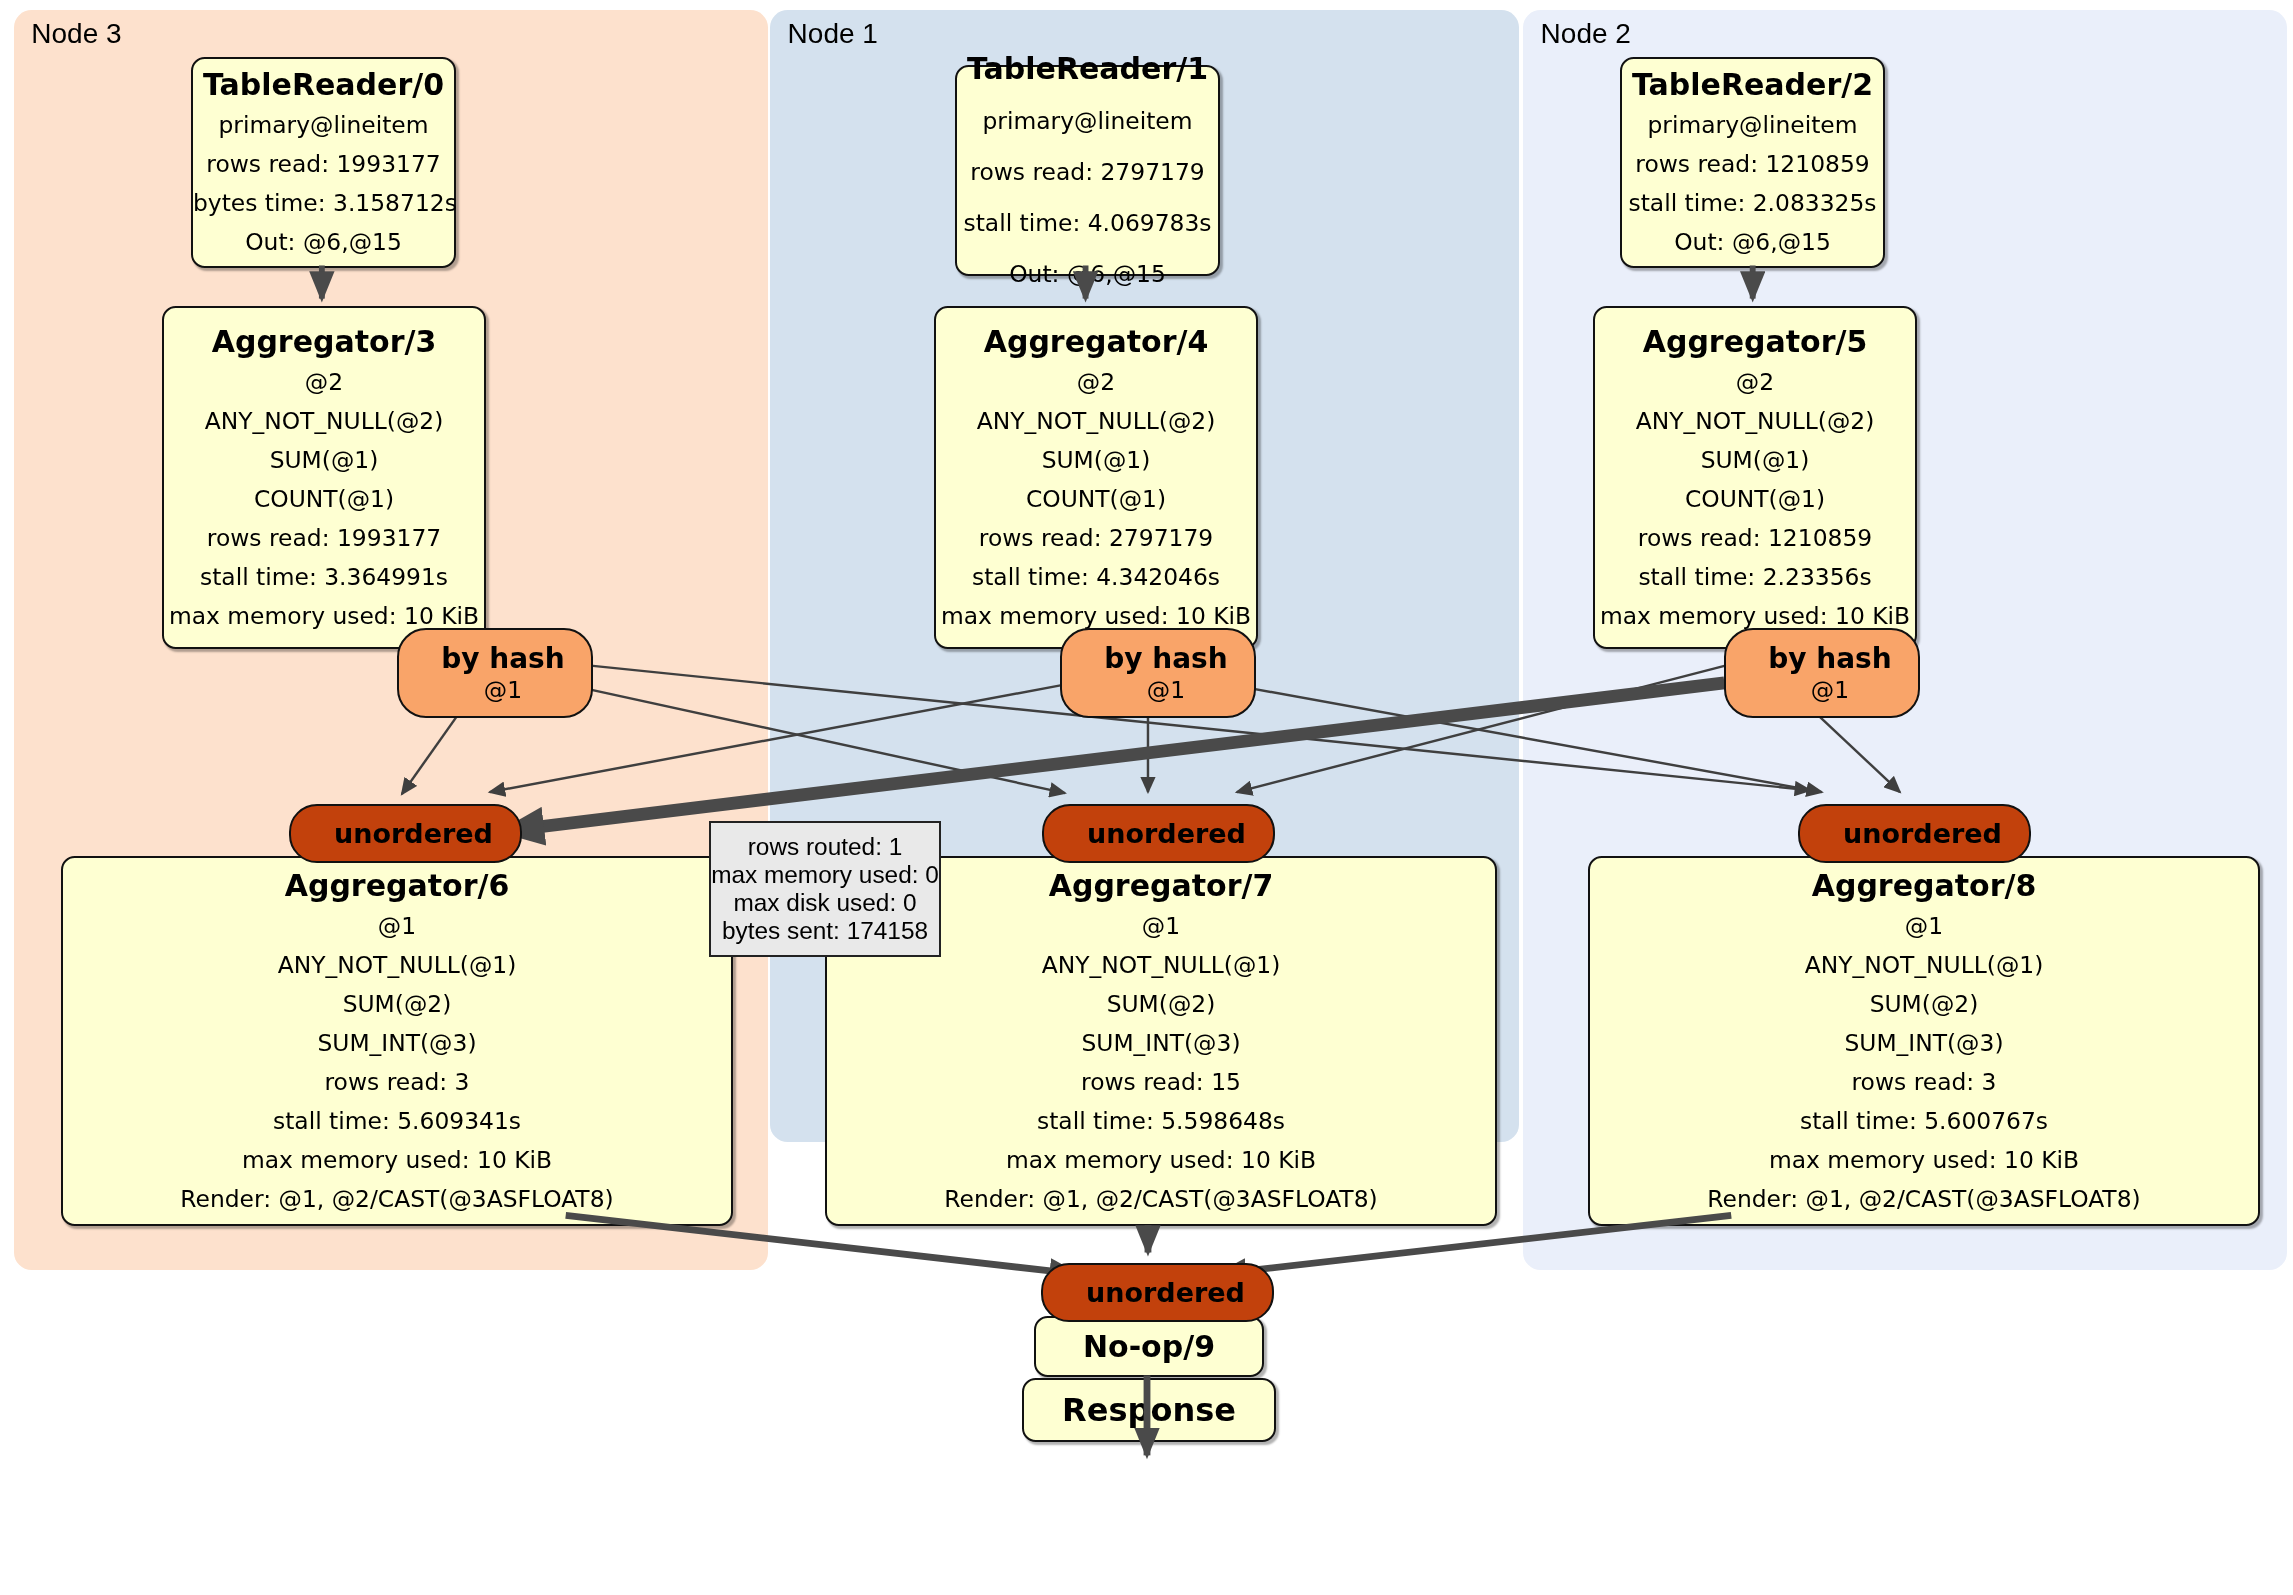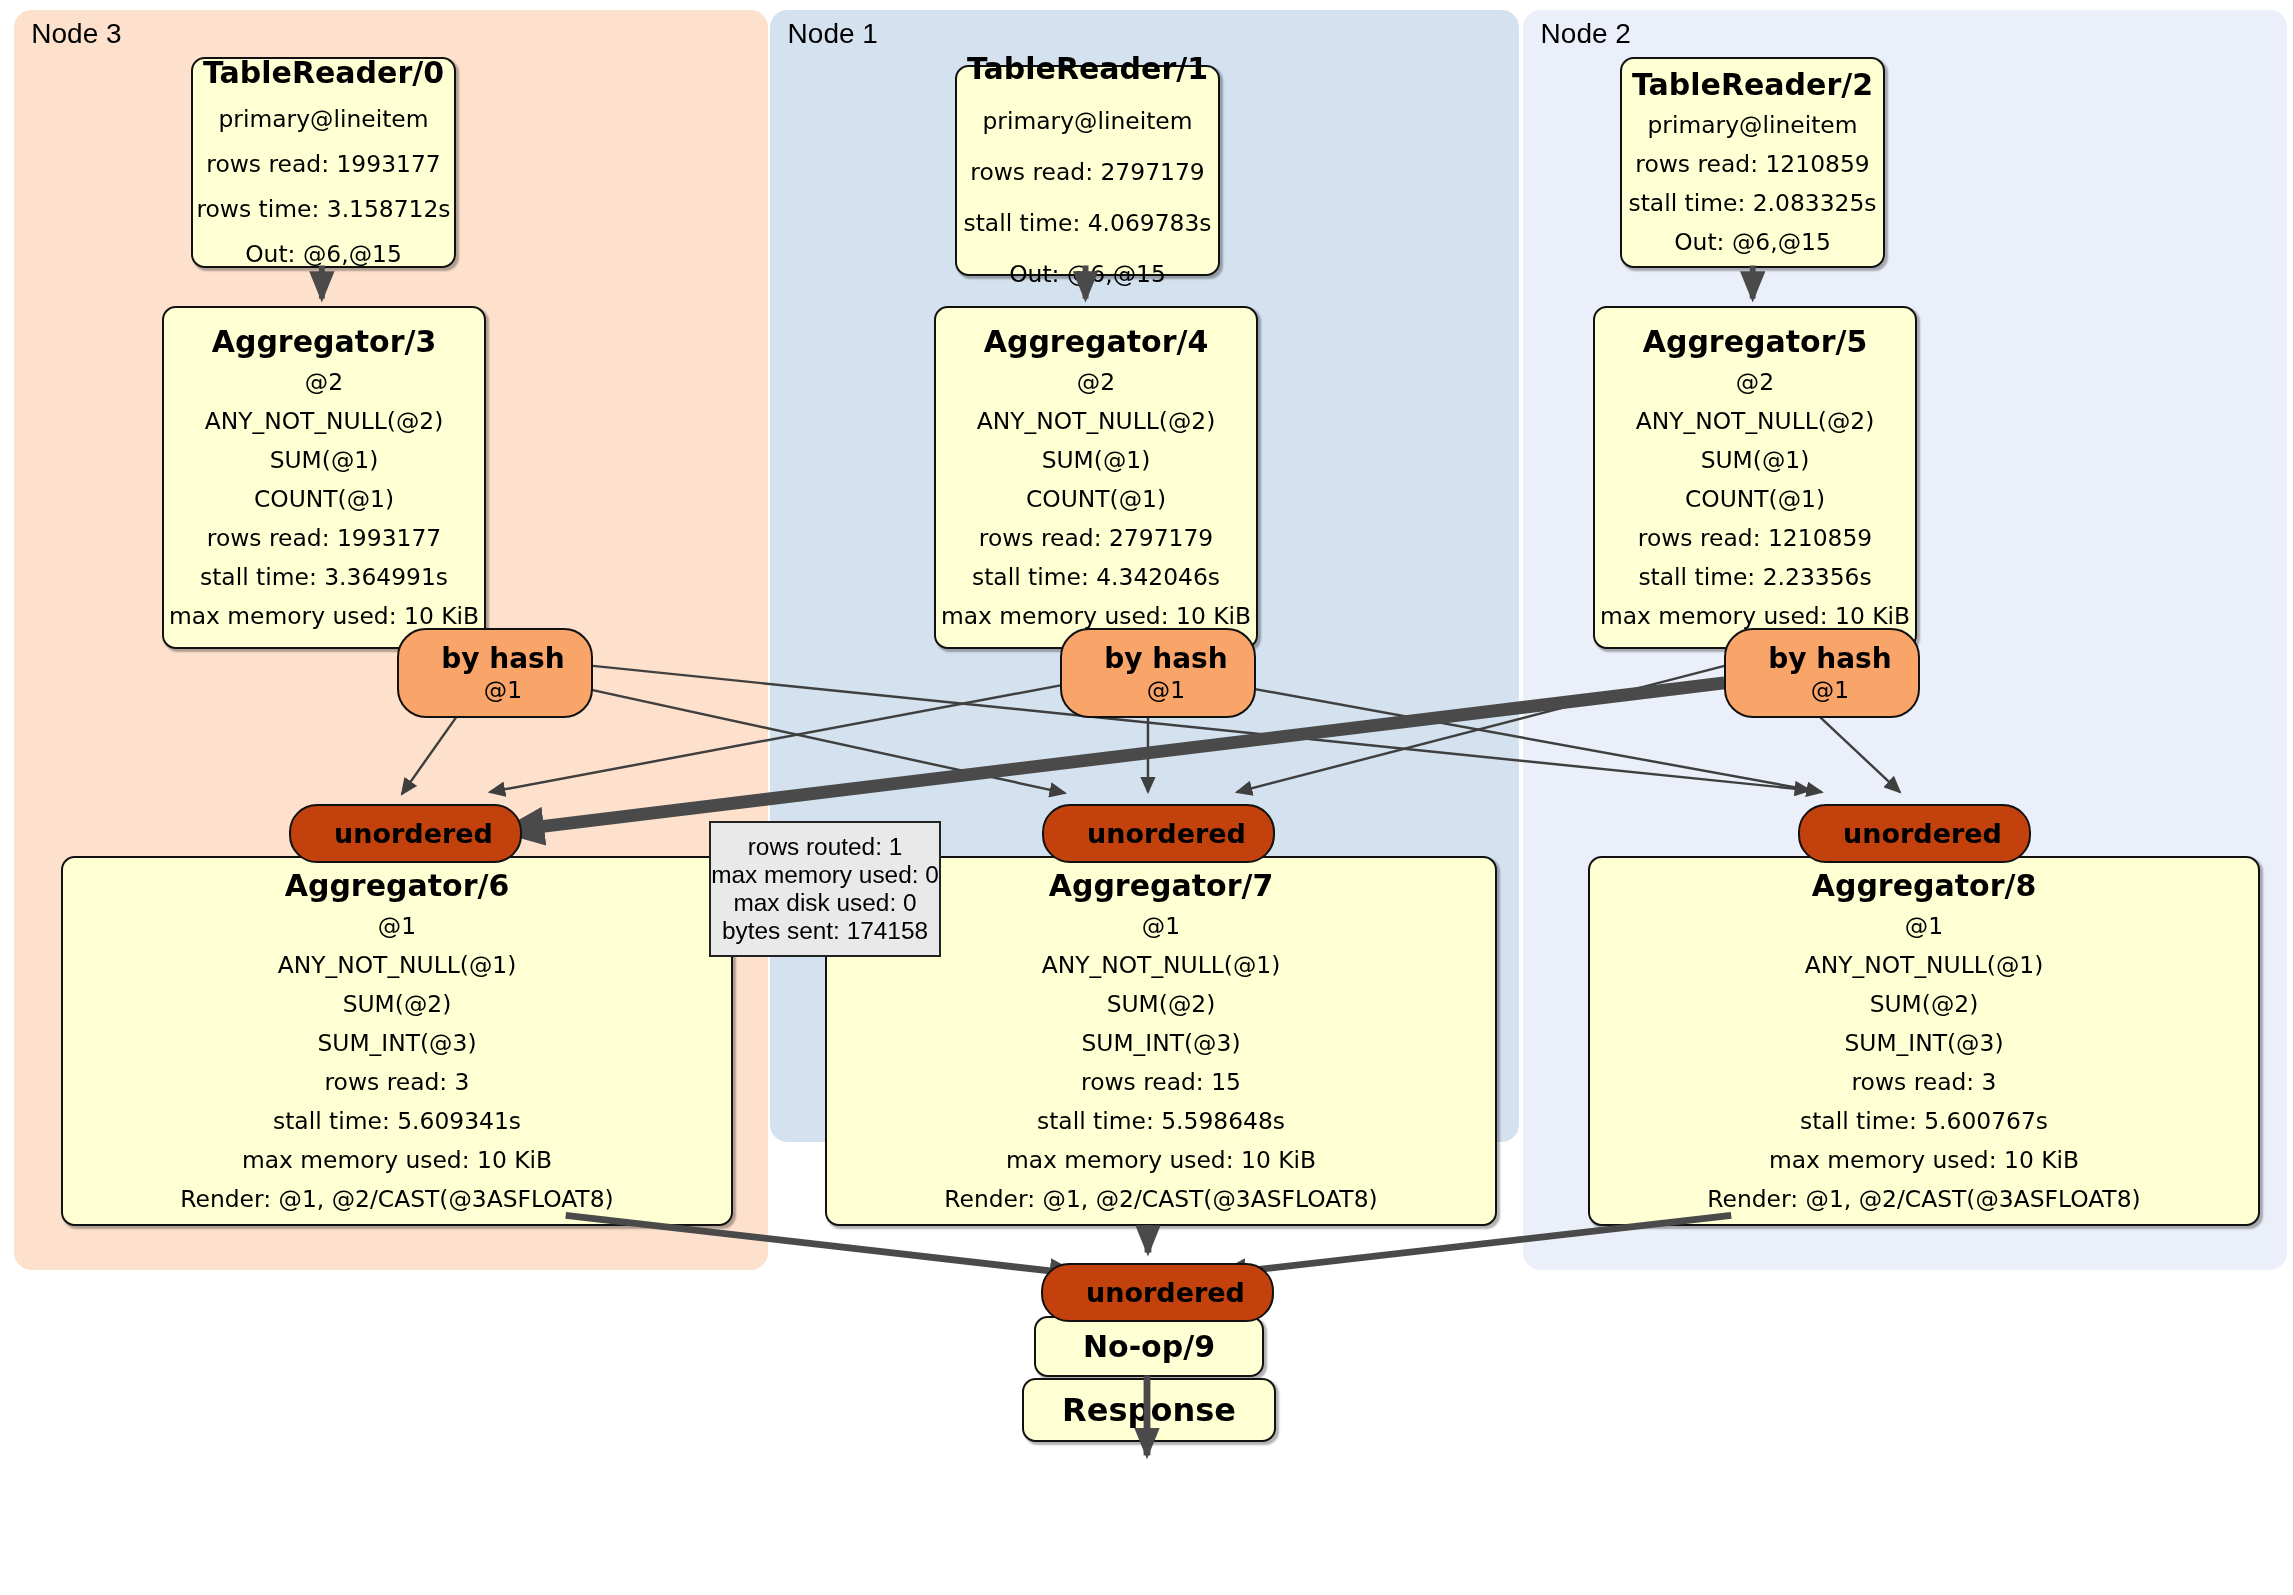--- a/index.html
+++ b/index.html
@@ -71,25 +71,25 @@
     <line x1="1865" y1="734" x2="1948" y2="812" stroke="#3f3f3f" stroke-width="2.5" marker-end="url(#ah-s)"></line>
     <line x1="1768" y1="700" x2="516" y2="852" stroke="#4a4a4a" stroke-width="13" marker-end="url(#ah-l)"></line>
 
     <line x1="580" y1="1246" x2="1104" y2="1306" stroke="#4a4a4a" stroke-width="7" marker-end="url(#ah-m)"></line>
     <line x1="1177" y1="1256" x2="1177" y2="1284" stroke="#4a4a4a" stroke-width="7" marker-end="url(#ah-m)"></line>
     <line x1="1775" y1="1246" x2="1250" y2="1306" stroke="#4a4a4a" stroke-width="7" marker-end="url(#ah-m)"></line>
 
     <line x1="1176" y1="1410" x2="1176" y2="1492" stroke="#4a4a4a" stroke-width="7" marker-end="url(#ah-m)"></line>
   </svg>
 
-  <div class="pbox" style="left:191px;top:57px;width:261px;height:207px;gap:6px;">
+  <div class="pbox" style="left:191px;top:57px;width:261px;height:207px;">
     <div class="ptitle">TableReader/0</div>
     <div class="pline">primary@lineitem</div>
     <div class="pline">rows read: 1993177</div>
-    <div class="pline">rows time: 3.158712s</div>
+    <div class="pline">bytes time: 3.158712s</div>
     <div class="pline">Out: @6,@15</div>
   </div>
   <div class="pbox" style="left:955px;top:65px;width:261px;height:207px;gap:12px;">
     <div class="ptitle">TableReader/1</div>
     <div class="pline">primary@lineitem</div>
     <div class="pline">rows read: 2797179</div>
     <div class="pline">stall time: 4.069783s</div>
     <div class="pline">Out: @6,@15</div>
   </div>
   <div class="pbox" style="left:1620px;top:57px;width:261px;height:207px;">

